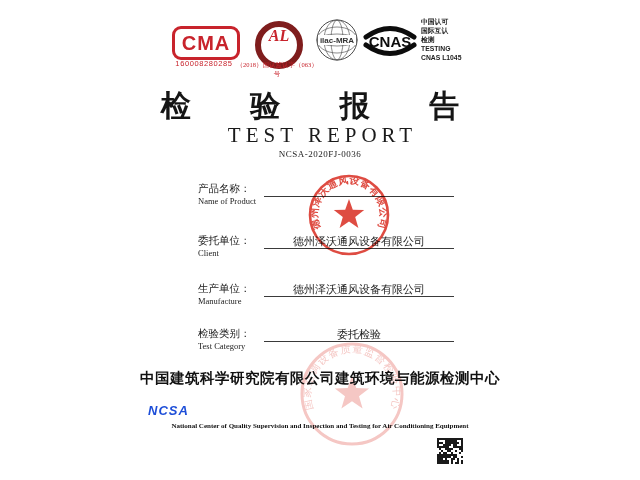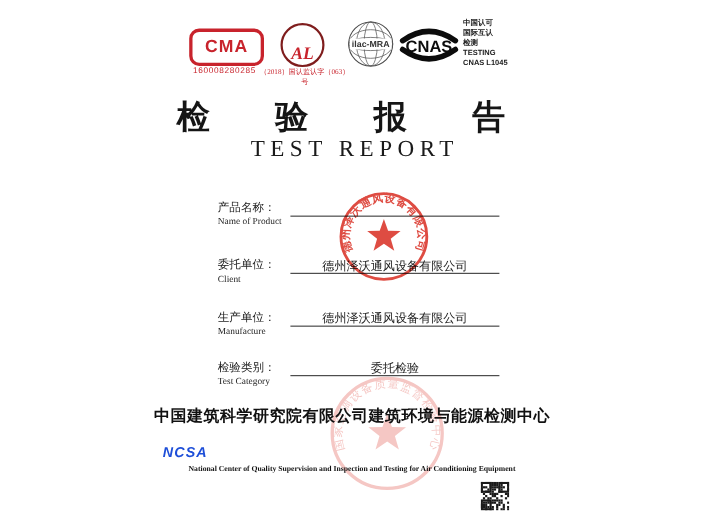--- a/index.html
+++ b/index.html
@@ -7,28 +7,28 @@
     position:relative;width:640px;height:480px;background:#ffffff;overflow:hidden;
     font-family:"Liberation Serif","DejaVu Serif",serif;color:#1c1c1c;
   }
   .abs{position:absolute;}
 
   
   .cma-box{
     left:172px;top:26px;width:62px;height:28px;
     border:3px solid #c8232c;border-radius:9px;
     display:flex;align-items:center;justify-content:center;
-    color:#c8232c;font-weight:bold;font-size:16px;letter-spacing:1px;
+    color:#c8232c;font-weight:bold;font-size:20px;letter-spacing:1px;
     font-family:"Liberation Sans",sans-serif;
   }
   .cma-number{left:161px;top:59px;width:86px;text-align:center;color:#c8232c;
     font-size:7.5px;letter-spacing:.6px;font-family:"Liberation Sans",sans-serif;}
   .cal-circle{
-    left:255px;top:21px;width:36px;height:36px;border:2px solid #7f1d1d;border-radius:50%;
-    display:flex;align-items:flex-end;justify-content:center;color:#c8232c;
+    left:255px;top:21px;width:36px;height:36px;border:6px solid #7f1d1d;border-radius:50%;
+    display:flex;align-items:flex-start;justify-content:center;color:#c8232c;
     font-weight:bold;font-size:16px;font-style:italic;font-family:"Liberation Serif",serif;
   }
   .cal-caption{left:234px;top:61px;width:86px;text-align:center;color:#c8232c;font-size:6.5px;}
   .ilac-wrap{left:316px;top:19px;width:42px;height:42px;}
   .cnas-wrap{left:362px;top:25px;width:56px;height:32px;}
   .accred{left:421px;top:17px;width:70px;font-family:"Liberation Sans",sans-serif;
     font-size:6.8px;font-weight:bold;color:#222;line-height:9px;}
 
   
   .title-zh{left:0;top:86px;width:620px;text-align:center;font-size:30px;font-weight:600;
@@ -97,20 +97,21 @@
   <div class="abs accred">
     <div>中国认可</div>
     <div>国际互认</div>
     <div>检测</div>
     <div>TESTING</div>
     <div>CNAS L1045</div>
   </div>
 
   <div class="abs title-zh">检 验 报 告</div>
   <div class="abs title-en">TEST REPORT</div>
+  <div class="abs report-no">NCSA-2020FJ-0036</div>
 
   <div class="abs field-label-zh" style="top:182px">产品名称：</div>
   <div class="abs field-label-en" style="top:196px">Name of Product</div>
   <div class="abs field-line" style="top:196px"></div>
 
   <div class="abs field-label-zh" style="top:234px">委托单位：</div>
   <div class="abs field-label-en" style="top:248px">Client</div>
   <div class="abs field-value" style="top:234px">德州泽沃通风设备有限公司</div>
   <div class="abs field-line" style="top:248px"></div>
 

